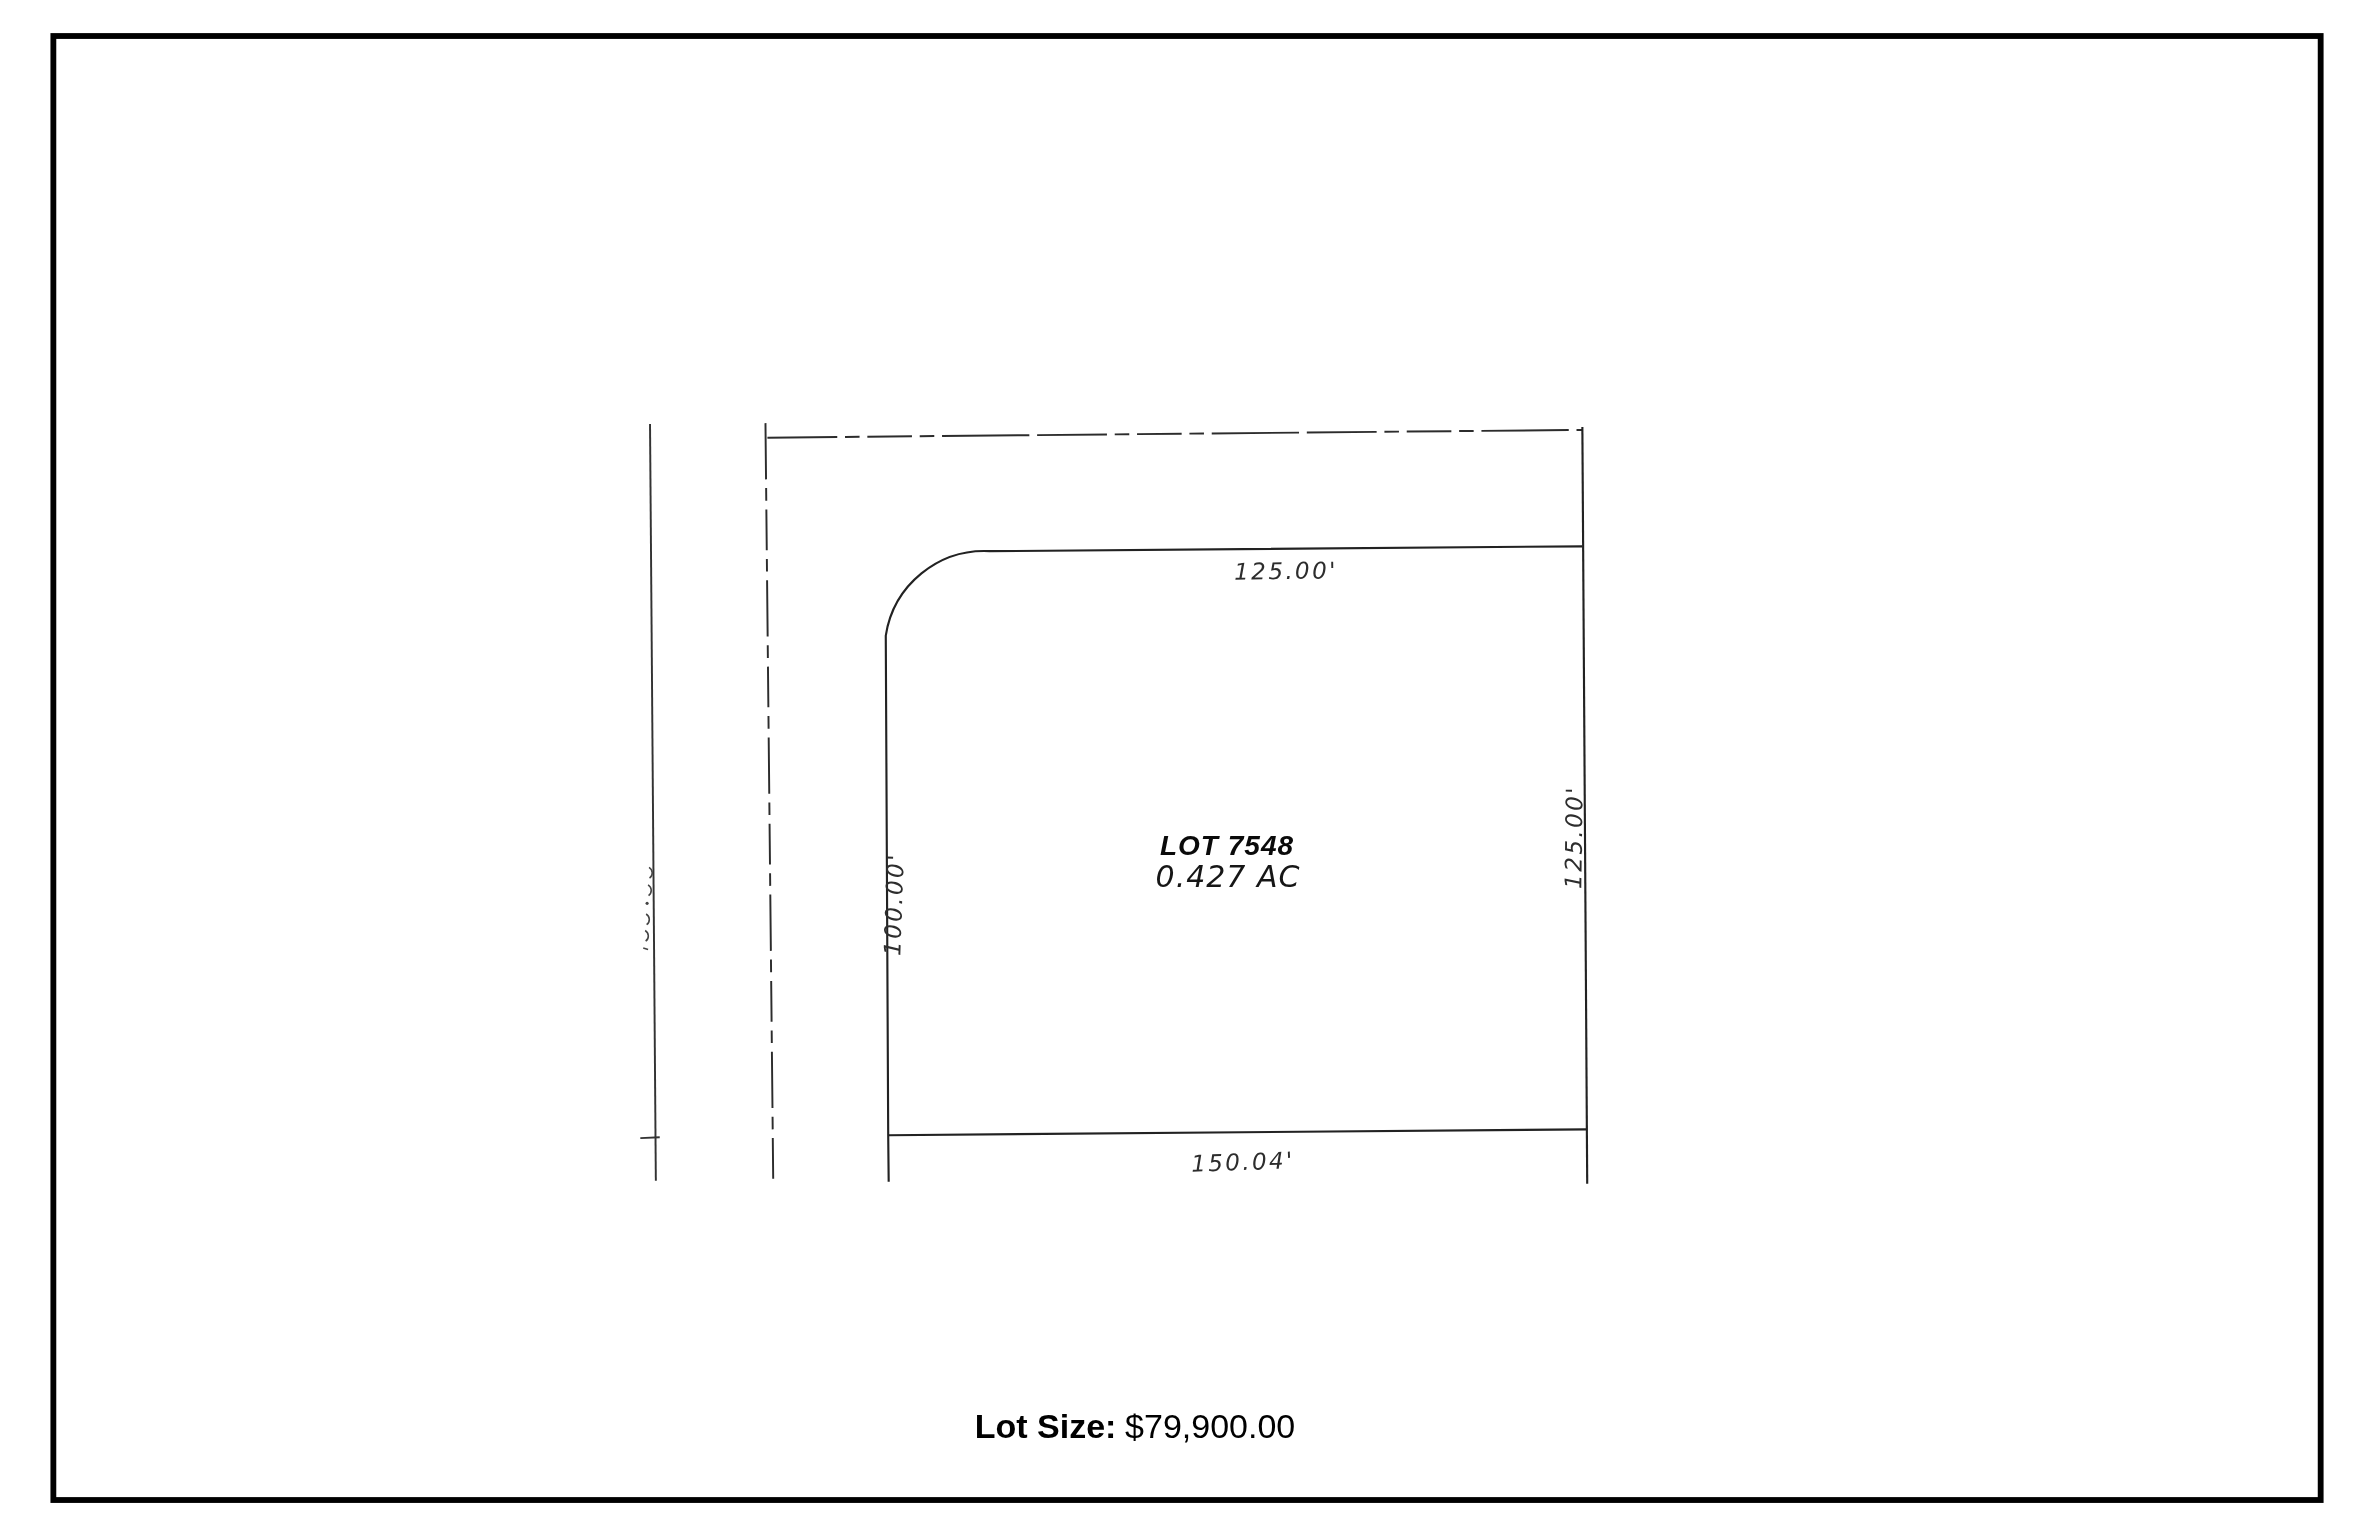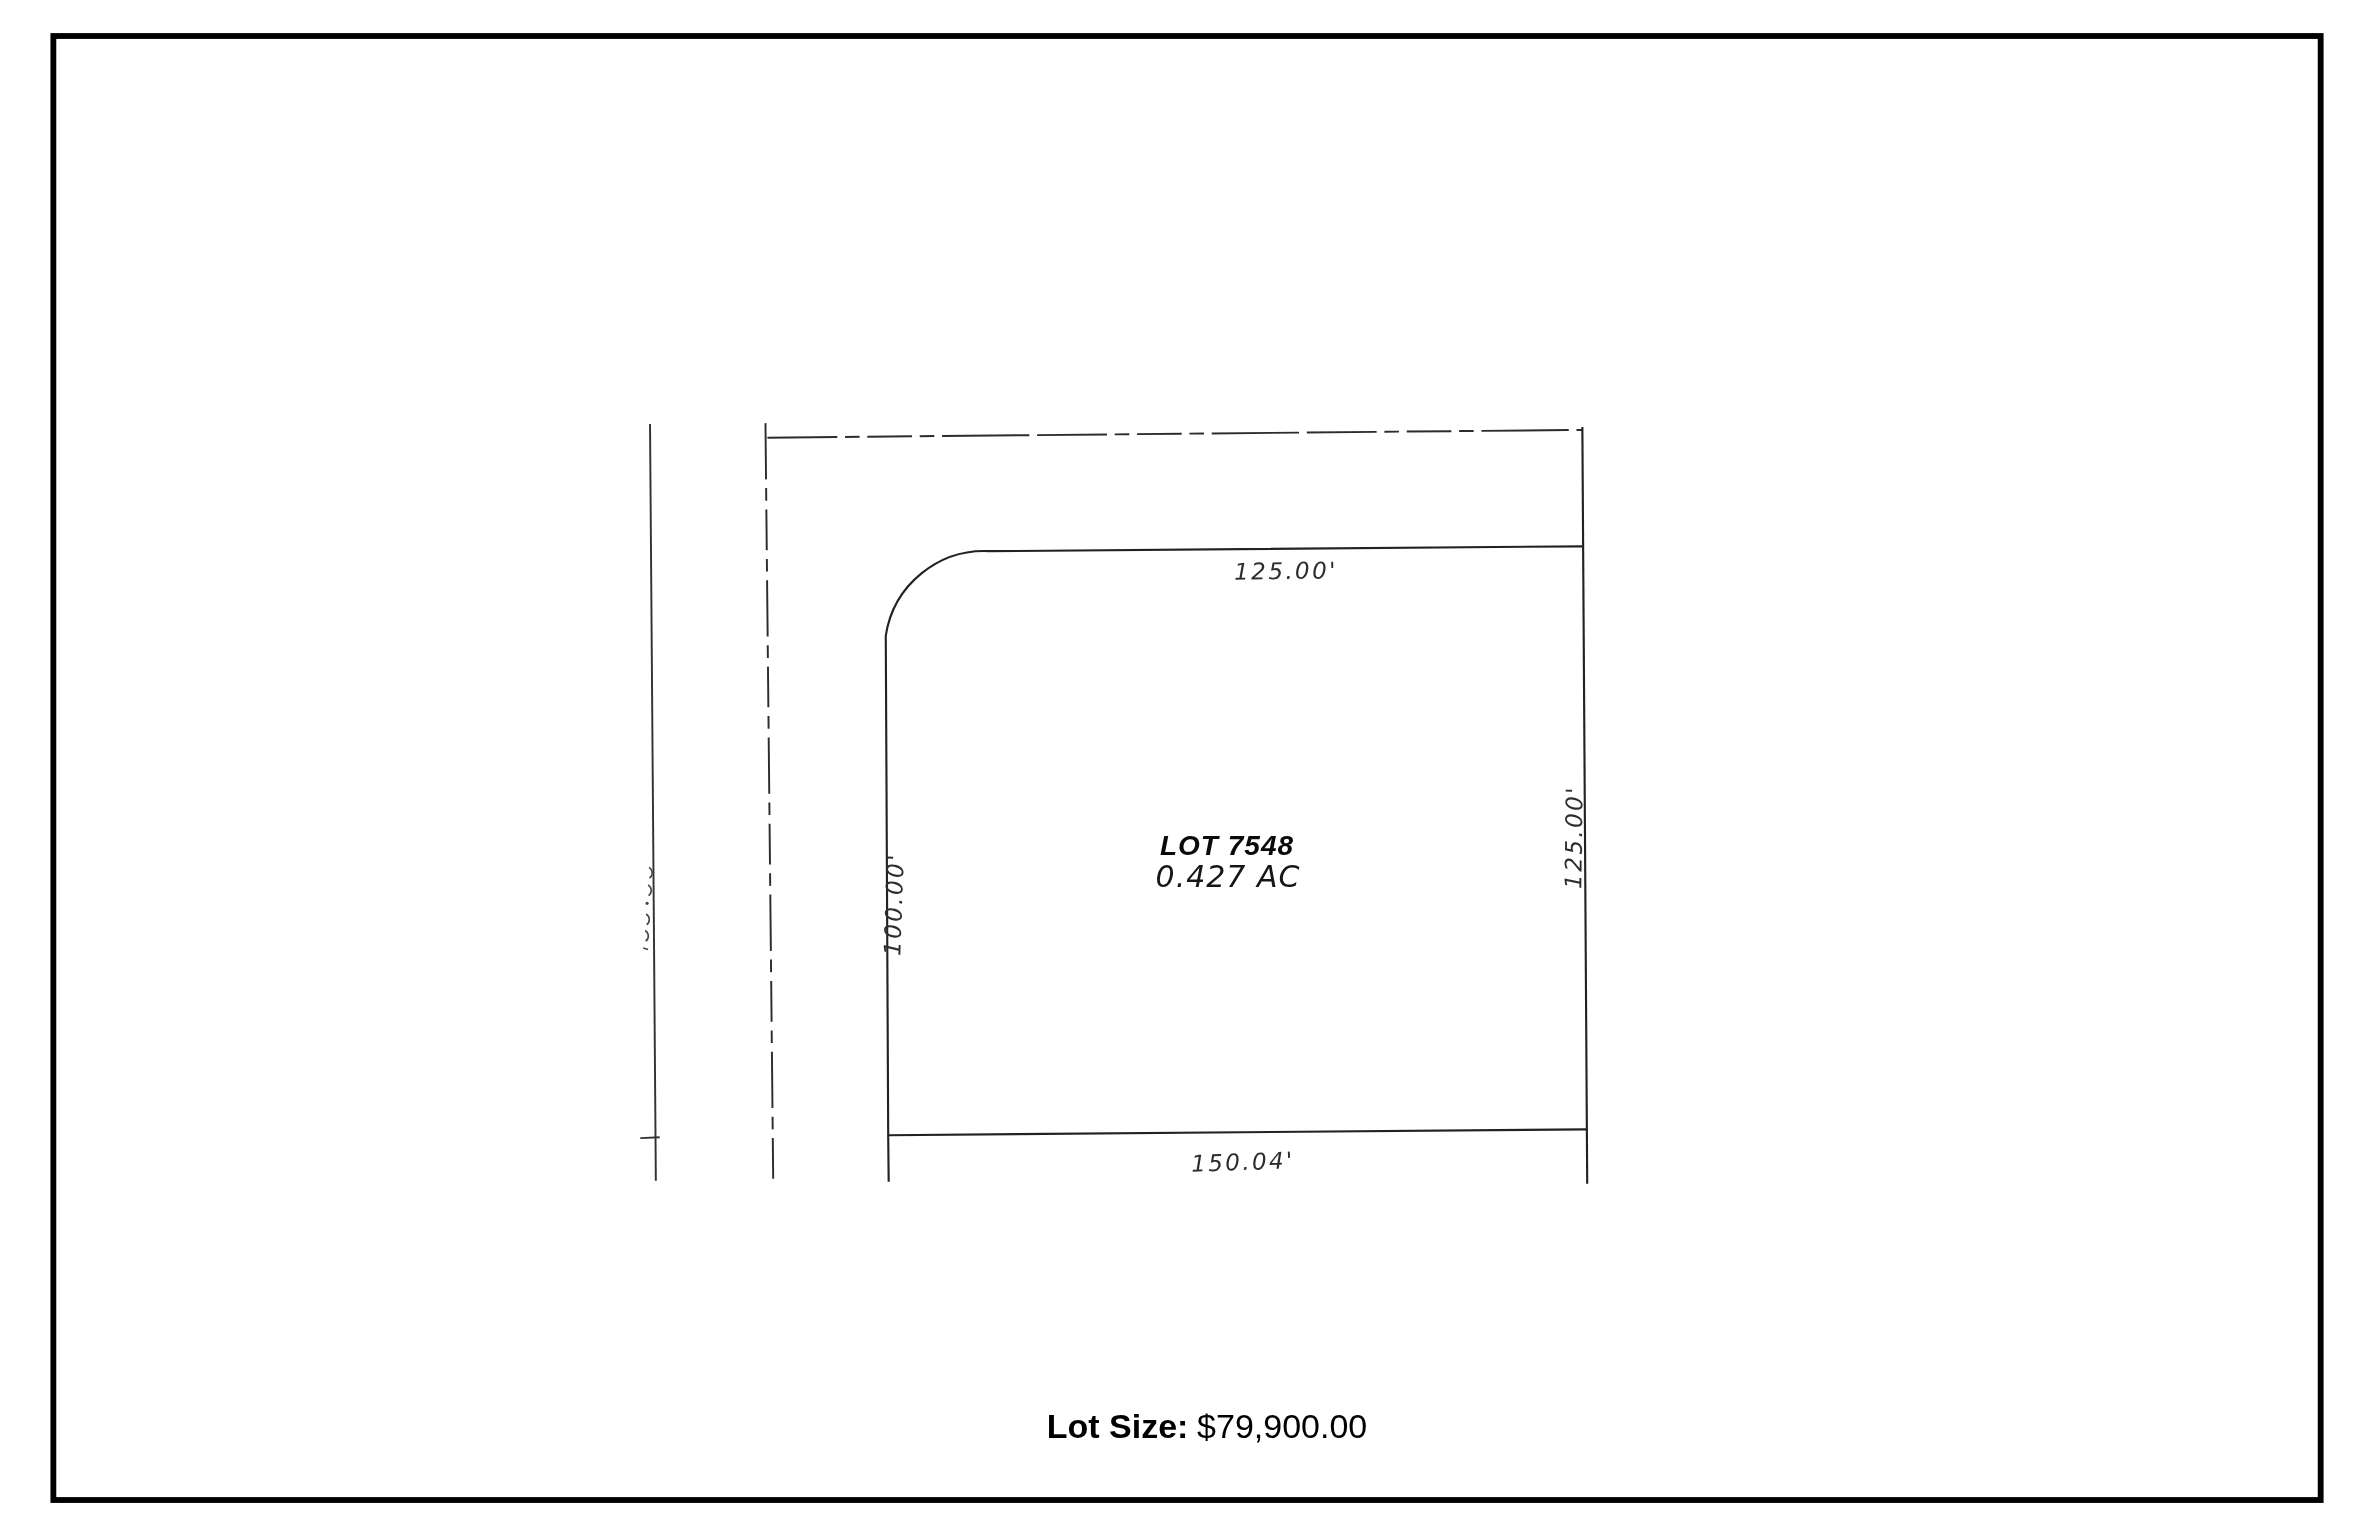--- a/index.html
+++ b/index.html
@@ -111,18 +111,18 @@
   <div class="dim" style="left:1574px; top:837px; --r:-89.3deg;">125.00'</div>
 
   <div class="dim" style="left:894px; top:904px; --r:-88deg;">100.00'</div>
 
   <div class="dim" style="left:1243px; top:1162px; --r:-2deg;">150.04'</div>
 
   <div class="lot-name" style="left:1227px; top:846px;">LOT 7548</div>
 
   <div class="lot-area" style="left:1228px; top:876px;">0.427 AC</div>
 
-  <div class="price-line" style="left:1207px; top:1426px;">
+  <div class="price-line" style="left:1135px; top:1426px;">
     <span class="lbl">Lot Size:</span><span>$79,900.00</span>
   </div>
 
 </div>
 
 
 </body></html>

